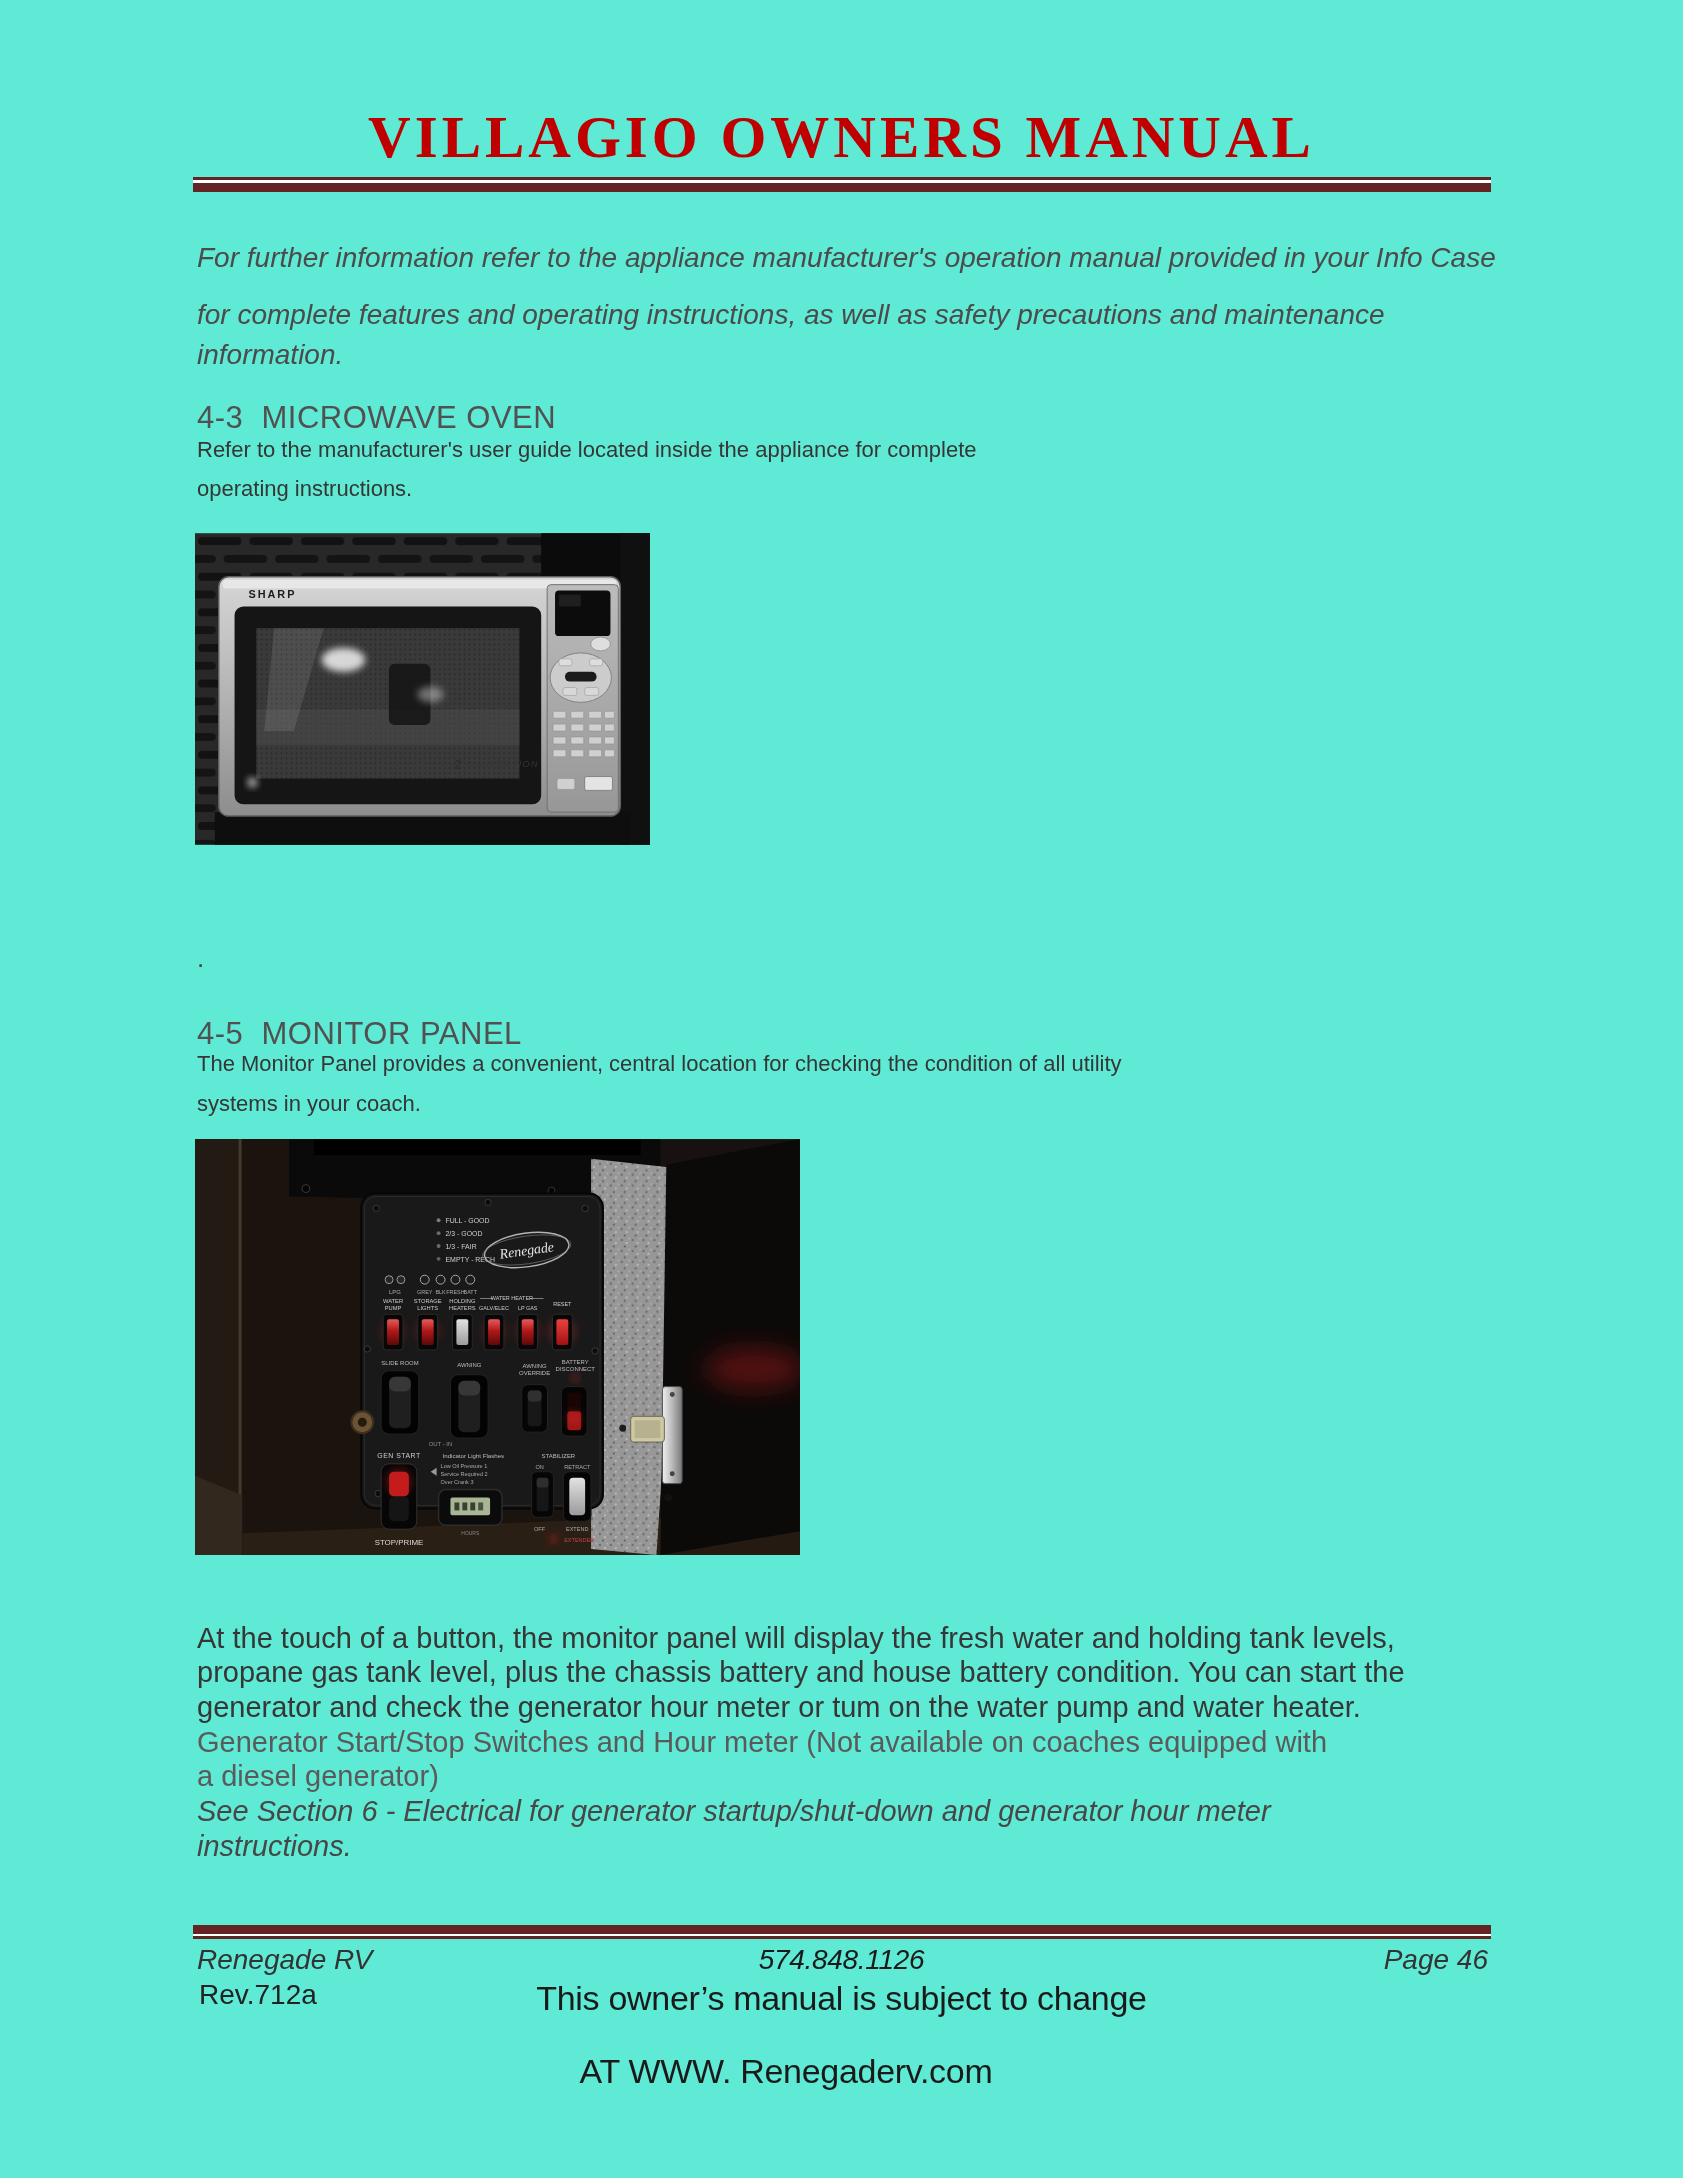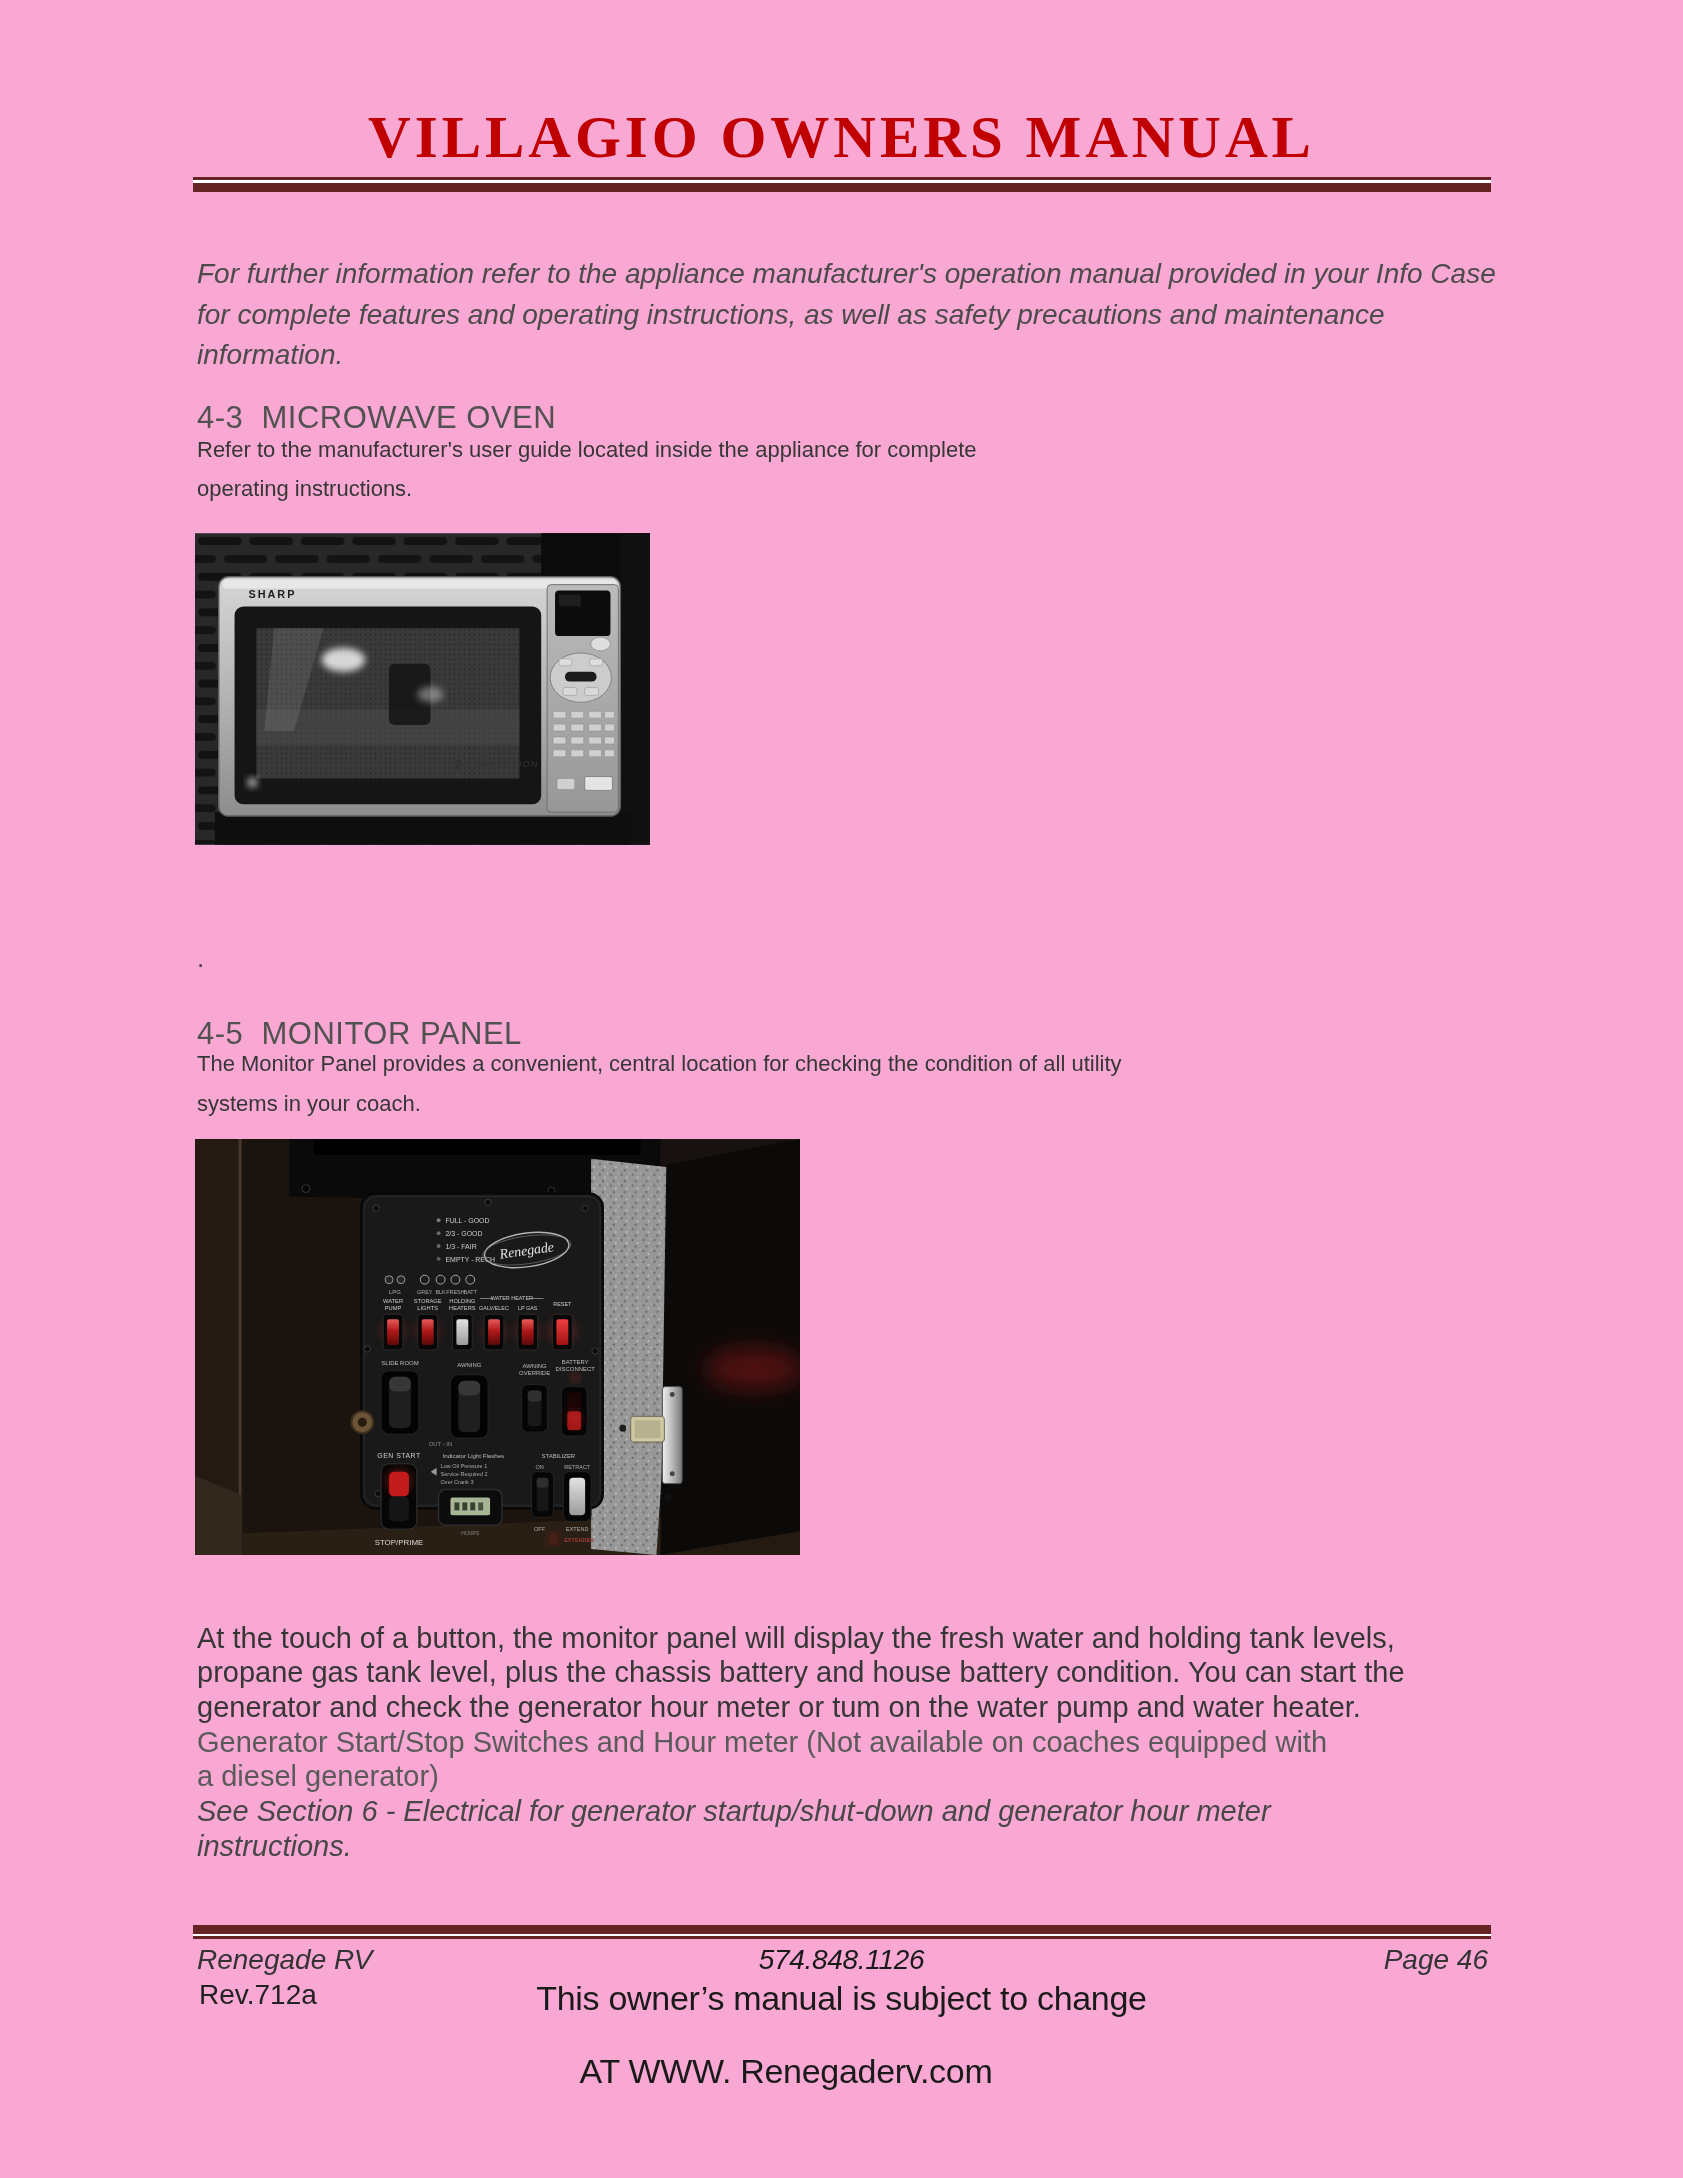--- a/index.html
+++ b/index.html
@@ -1,16 +1,16 @@
 <!DOCTYPE html>
 <html><head>
 <meta charset="utf-8">
 <style>
   html,body{margin:0;padding:0;background:#ffffff;}
-  .page{position:relative;width:1683px;height:2178px;background:#f9a8d4;overflow:hidden;
+  .page{position:relative;width:1683px;height:2178px;background:#5eead4;overflow:hidden;
         font-family:"Liberation Sans",sans-serif;}
   .abs{position:absolute;}
   .title{left:0;right:0;top:103px;text-align:center;
          font-family:"Liberation Serif",serif;font-weight:bold;font-size:59px;
          letter-spacing:4px;color:#c00000;white-space:pre;}
   .rule{left:193px;width:1298px;}
   .rule .thin{height:3px;background:#632423;}
   .rule .gap{height:3px;background:#ffffff;}
   .rule .thick{height:9px;background:#632423;}
   .txt{left:197px;white-space:pre;}
@@ -35,21 +35,21 @@
 <div class="page">
 
   <div class="abs title">VILLAGIO OWNERS MANUAL</div>
 
   <div class="abs rule" style="top:177px;">
     <div class="thin"></div>
     <div class="gap"></div>
     <div class="thick"></div>
   </div>
 
-  <div class="abs txt intro" style="top:258px;">For further information refer to the appliance manufacturer's operation manual provided in your Info Case</div>
+  <div class="abs txt intro" style="top:242px;">For further information refer to the appliance manufacturer's operation manual provided in your Info Case</div>
   <div class="abs txt intro" style="top:299px;text-align:right;">for complete features and operating instructions, as well as safety precautions and maintenance</div>
   <div class="abs txt intro" style="top:339px;">information.</div>
 
   <div class="abs txt heading" style="top:400px;">4-3  MICROWAVE OVEN</div>
   <div class="abs txt body" style="top:437px;">Refer to the manufacturer's user guide located inside the appliance for complete</div>
   <div class="abs txt body" style="top:476px;">operating instructions.</div>
 
   <svg class="abs photo" style="left:195px;top:533px;" width="455" height="312" viewBox="0 0 460 315" role="img">
     <defs>
       <pattern id="weave" width="52" height="36" patternUnits="userSpaceOnUse">

